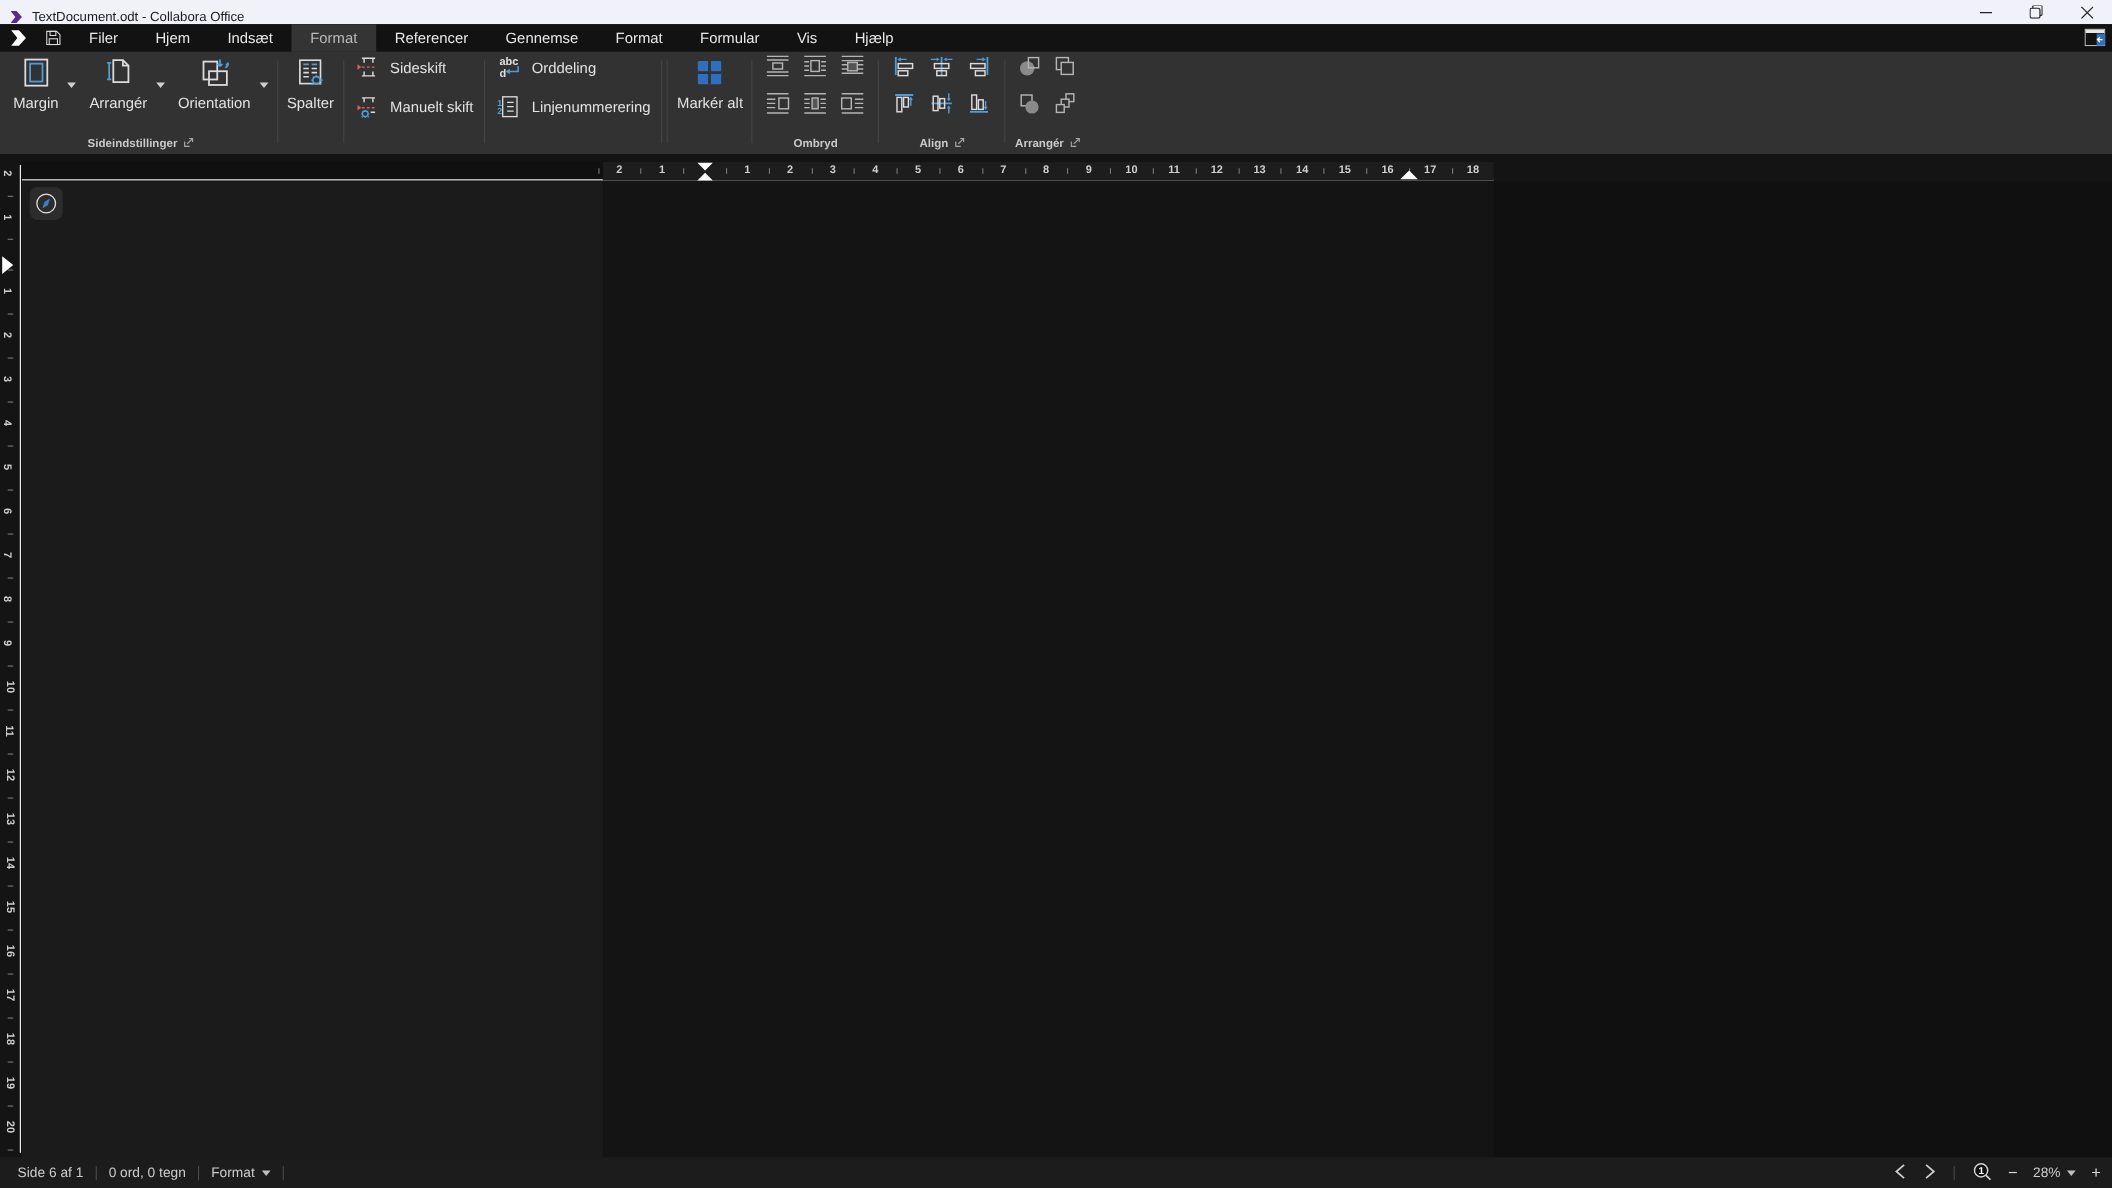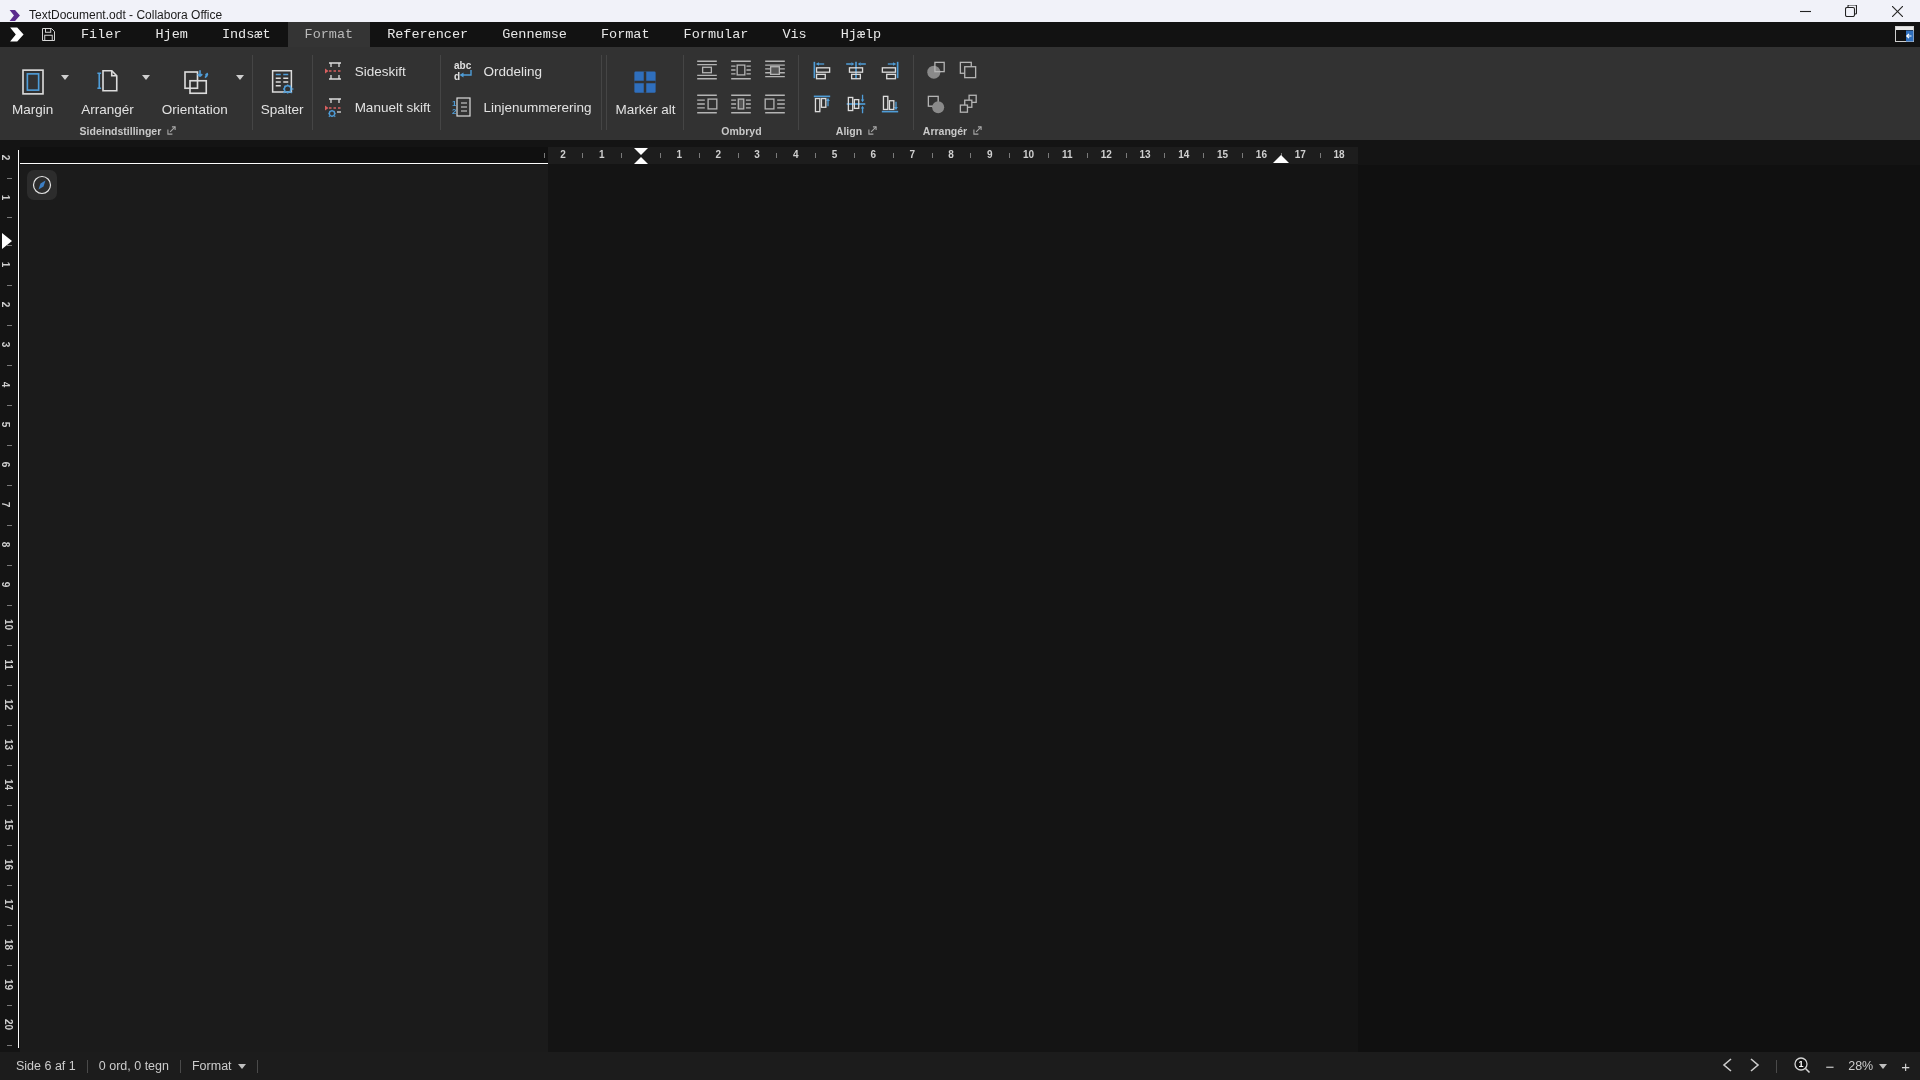--- a/index.html
+++ b/index.html
@@ -21,21 +21,21 @@
   .mico { display:flex; align-items:center; padding:0 8px; }
   .mitem { display:flex; align-items:center; padding:0 17px; font-size:13.5px; cursor:default; }
   .mitem.active { background:#343434; color:#b9b9b9; }
   #sidebar-toggle { position:absolute; right:4px; top:24px; width:24px; height:20px;
                     display:flex; align-items:center; justify-content:center; }
 
   
   #ribbon { position:absolute; left:0; top:47px; width:1920px; height:93px;
             background:#323232; display:flex; align-items:stretch; padding-left:6px; }
   .rgroup { display:flex; flex-direction:column; }
-  .rcontent { flex:1; display:flex; align-items:flex-end; }
+  .rcontent { flex:1; display:flex; align-items:flex-start; }
   .glabelrow { height:19px; display:flex; align-items:center; justify-content:center;
                gap:6px; font-size:10.5px; font-weight:bold; color:#c9c9c9; }
   .vsep { width:1px; background:#454545; margin:8px 2px 10px 2px; }
   .bigbtn { display:flex; flex-direction:column; align-items:center; justify-content:center;
             padding:4px 6px; gap:5px; }
   .bigbtn .lbl { font-size:13.5px; color:#e2e2e2; white-space:nowrap; }
   .ddarrow { width:0; height:0; border-left:4px solid transparent; border-right:4px solid transparent;
              border-top:5px solid #cfcfcf; margin:0 6px 14px 2px; align-self:center; }
   .stackcol { display:flex; flex-direction:column; justify-content:center; gap:8px; padding:0 8px; }
   .smallbtn { display:flex; align-items:center; gap:8px; height:28px; }
@@ -119,21 +119,21 @@
       <polygon points="6,7 10,12 6,17" fill="#121212"></polygon>
     </svg>
   </div>
   <div class="mico">
     <svg width="15" height="15" viewBox="0 0 20 20" fill="none" stroke="#d9d9d9" stroke-width="1.3">
       <path d="M2 2 h12 l4 4 v12 h-16 z"></path>
         <rect x="6" y="2" width="7" height="5"></rect>
         <rect x="5" y="11" width="10" height="7"></rect>
     </svg>
   </div>
-  <div id="menu-items" style="display:flex; align-items:stretch;font-family:Liberation Mono, monospace;">
+  <div id="menu-items" style="display:flex; align-items:stretch;">
       <div class="mitem">Filer</div>
       <div class="mitem">Hjem</div>
       <div class="mitem">Indsæt</div>
       <div class="mitem active">Format</div>
       <div class="mitem">Referencer</div>
       <div class="mitem">Gennemse</div>
       <div class="mitem">Format</div>
       <div class="mitem">Formular</div>
       <div class="mitem">Vis</div>
       <div class="mitem">Hjælp</div>

